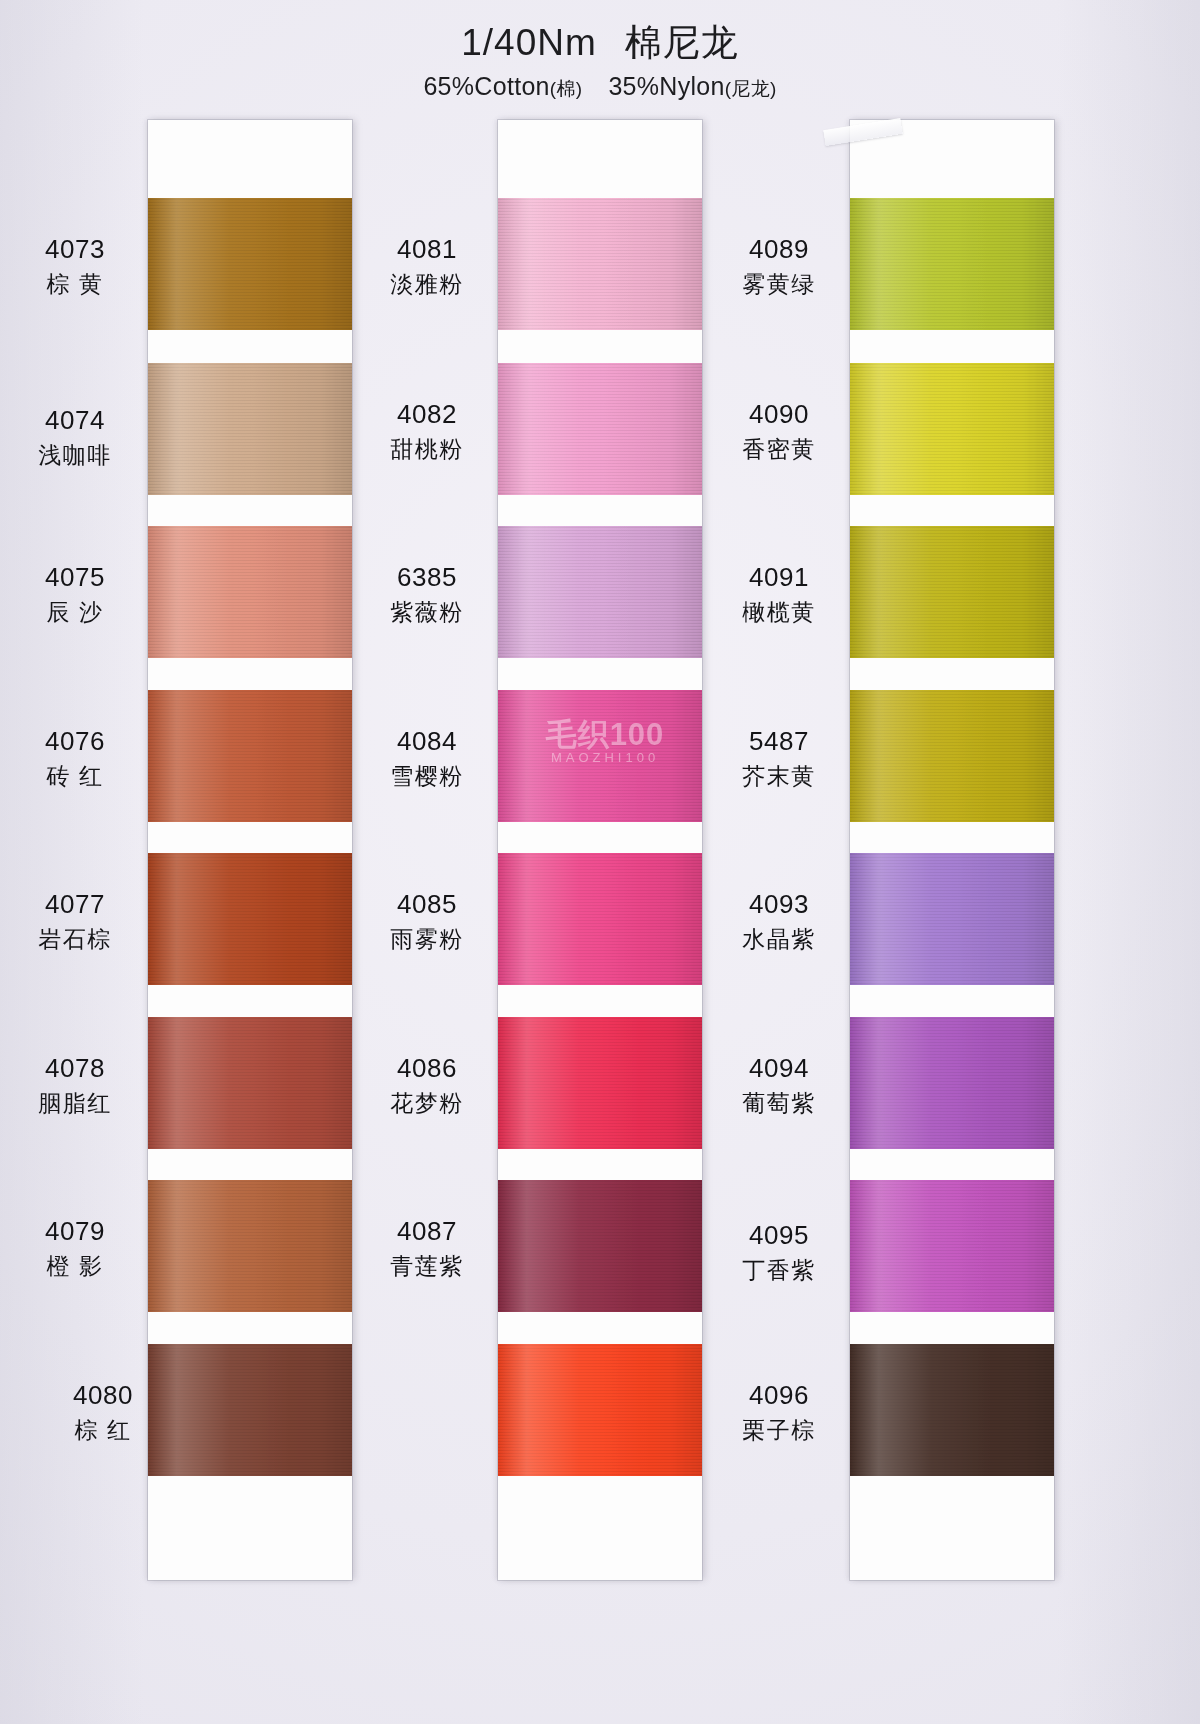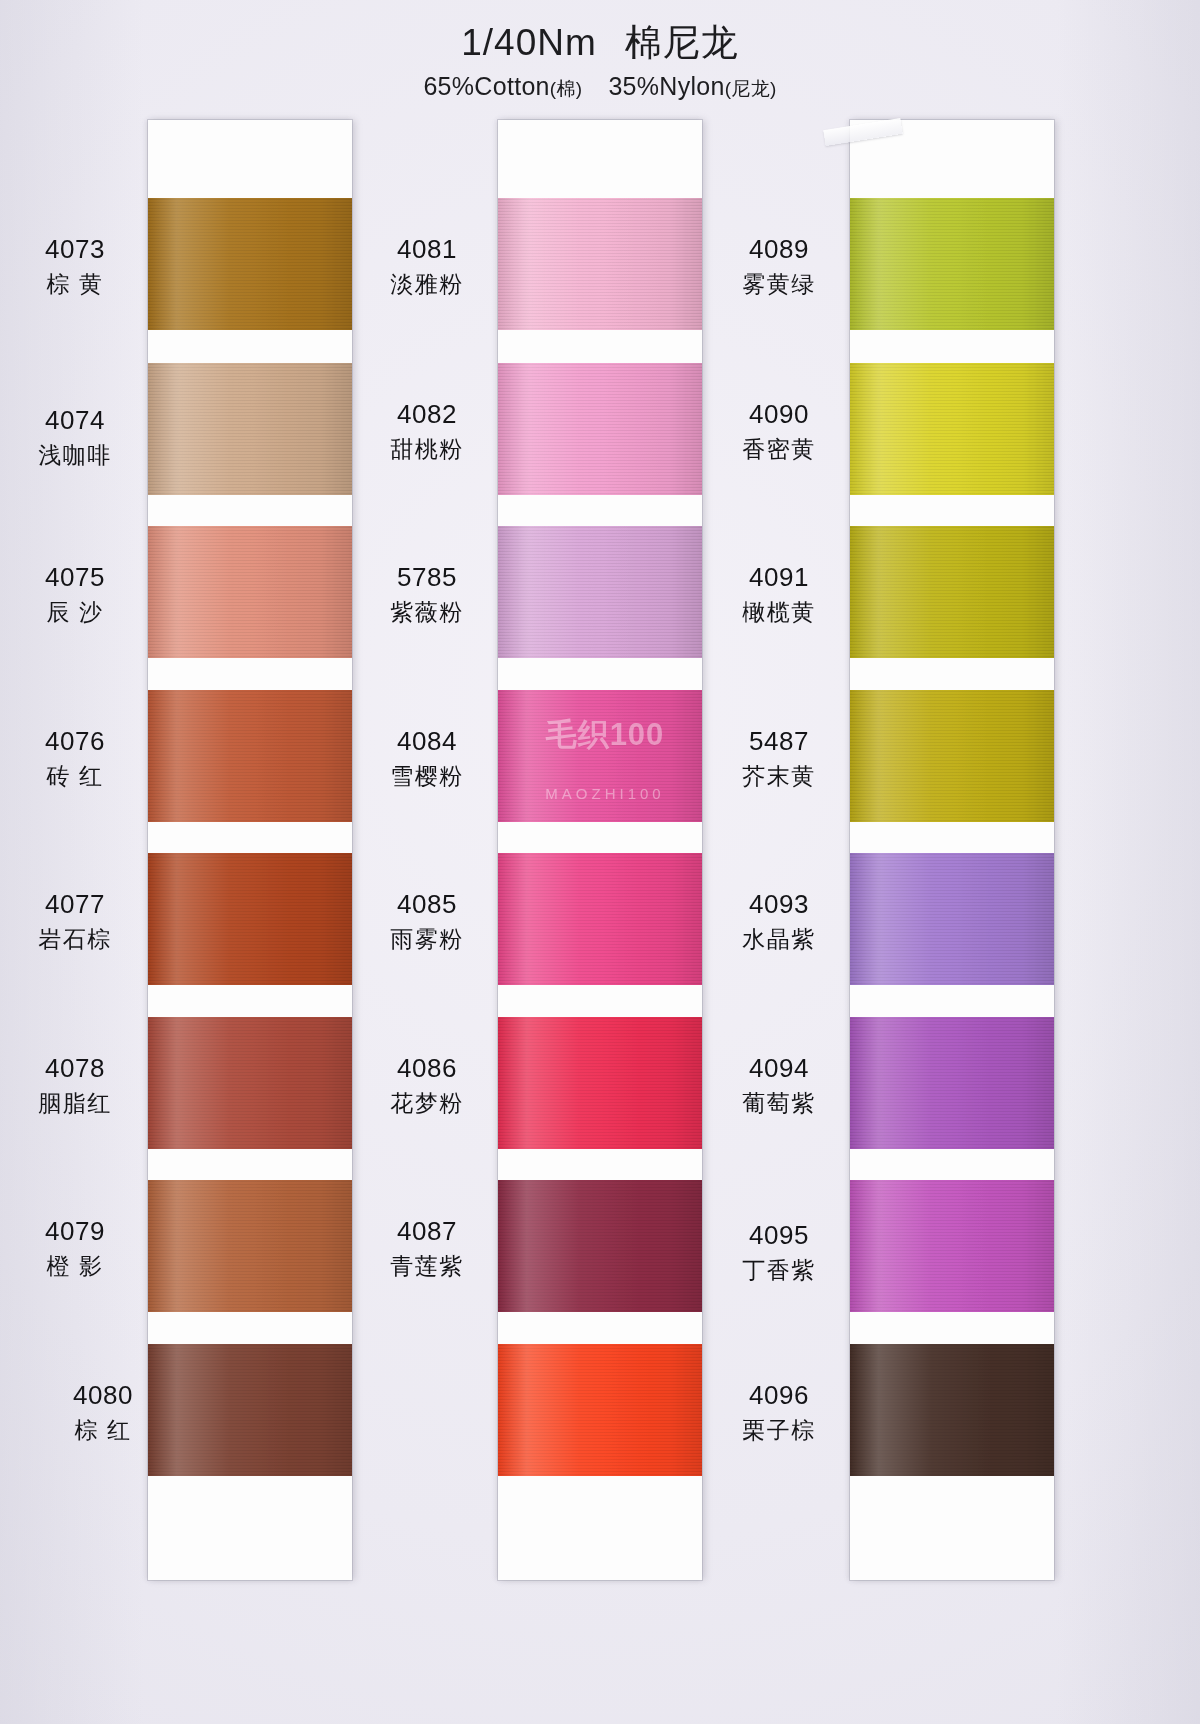--- a/index.html
+++ b/index.html
@@ -88,21 +88,21 @@
   .wm{
     position:absolute;left:520px;top:718px;width:170px;height:48px;
     opacity:.40;pointer-events:none;text-align:center;
     color:#ffffff;
   }
   .wm .wmtop{
     font-size:31px;line-height:34px;letter-spacing:1px;font-weight:700;
     text-shadow:0 1px 1px rgba(0,0,0,.08);
   }
   .wm .wmbot{
-    font-size:15px;letter-spacing:4px;line-height:12px;margin-top:36px;
+    font-size:13px;letter-spacing:4px;line-height:12px;
   }
   .tape{
     position:absolute;width:78px;height:16px;
     background:linear-gradient(180deg, rgba(255,255,255,.92), rgba(236,236,242,.75));
     transform:rotate(-9deg);
     box-shadow:0 1px 2px rgba(120,118,132,.25);
   }
 </style>
 </head>
 <body>
@@ -224,21 +224,21 @@
       </div>
       <div class="label" style="top: 112px;">
         <div class="code">4081</div>
         <div class="name">淡雅粉</div>
       </div>
       <div class="label" style="top: 277px;">
         <div class="code">4082</div>
         <div class="name">甜桃粉</div>
       </div>
       <div class="label" style="top: 440px;">
-        <div class="code">5785</div>
+        <div class="code">6385</div>
         <div class="name">紫薇粉</div>
       </div>
       <div class="label" style="top: 604px;">
         <div class="code">4084</div>
         <div class="name">雪樱粉</div>
       </div>
       <div class="label" style="top: 767px;">
         <div class="code">4085</div>
         <div class="name">雨雾粉</div>
       </div>

